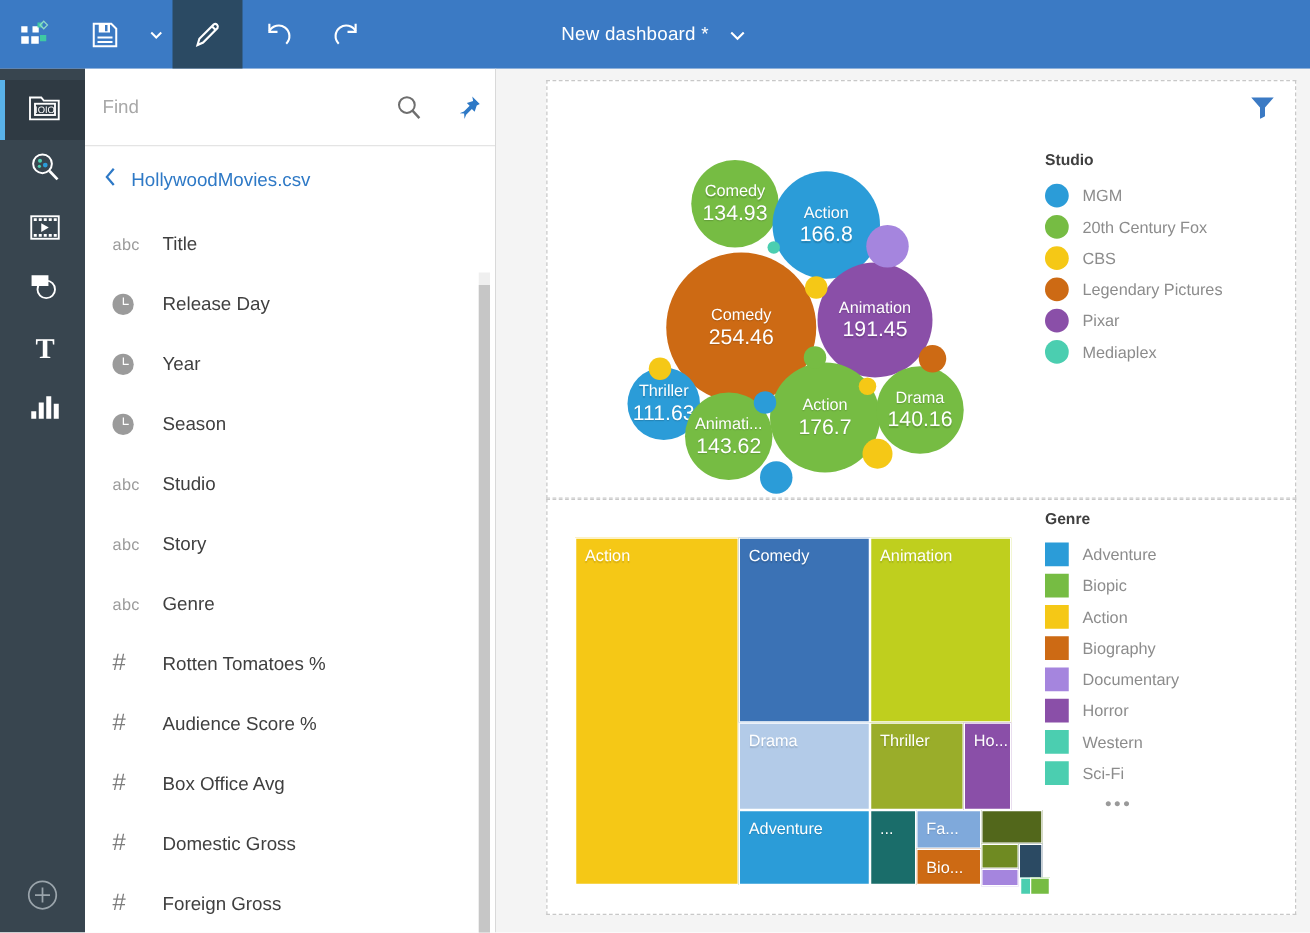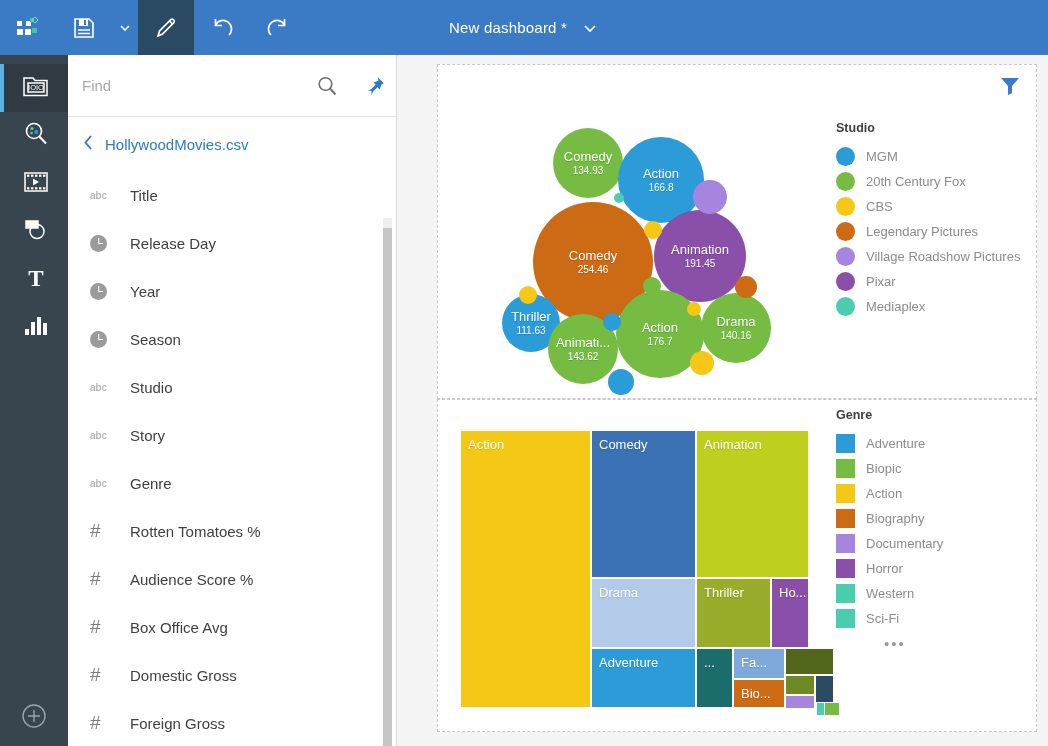--- a/index.html
+++ b/index.html
@@ -90,21 +90,21 @@
     overflow: hidden;
   }
   .field-row {
     height: 48px; display: flex; align-items: center; cursor: pointer;
     padding-left: 22px;
   }
   .field-icon {
     width: 40px; flex: 0 0 40px; display: flex; align-items: center;
     justify-content: flex-start; color: #9b9b9b;
   }
-  .field-icon.abc { font-size: 10px; font-weight: 400; color: #9b9b9b; letter-spacing: .3px; }
+  .field-icon.abc { font-size: 13px; font-weight: 400; color: #9b9b9b; letter-spacing: .3px; }
   .field-icon.num { font-size: 19px; color: #7d7d7d; font-weight: 400; }
   .field-label { font-size: 15px; color: #3f3f3f; }
   .clock {
     width: 17px; height: 17px; border-radius: 50%; background: #9b9b9b;
     position: relative;
   }
   .clock::before {
     content: ""; position: absolute; left: 50%; top: 3.5px;
     width: 1.6px; height: 6px; background: #fff; transform: translateX(-50%);
   }
@@ -149,21 +149,21 @@
   }
   .bubble {
     position: absolute; border-radius: 50%;
     display: flex; flex-direction: column;
     align-items: center; justify-content: center;
     color: #ffffff; line-height: 1.12; text-align: center;
     white-space: nowrap; cursor: pointer;
     text-shadow: 0 1px 1px rgba(0,0,0,.18);
   }
   .bubble .b-label { font-size: 13px; }
-  .bubble .b-value { font-size: 10px; }
+  .bubble .b-value { font-size: 17px; }
 
   
   .legend {
     position: absolute; font-size: 12.5px;
   }
   .legend-title {
     font-size: 12.5px; font-weight: bold; color: #3f3f3f; margin-bottom: 9px;
   }
   .legend-row {
     display: flex; align-items: center; gap: 11px; height: 25px; cursor: pointer;
@@ -476,24 +476,20 @@
             <span class="legend-swatch-circle" style="background: rgb(118, 188, 67);"></span>
             <span class="legend-label">20th Century Fox</span>
           </div>
           <div class="legend-row">
             <span class="legend-swatch-circle" style="background: rgb(245, 200, 22);"></span>
             <span class="legend-label">CBS</span>
           </div>
           <div class="legend-row">
             <span class="legend-swatch-circle" style="background: rgb(205, 106, 20);"></span>
             <span class="legend-label">Legendary Pictures</span>
-          </div>
-          <div class="legend-row">
-            <span class="legend-swatch-circle" style="background: rgb(165, 133, 222);"></span>
-            <span class="legend-label">Village Roadshow Pictures</span>
           </div>
           <div class="legend-row">
             <span class="legend-swatch-circle" style="background: rgb(138, 79, 168);"></span>
             <span class="legend-label">Pixar</span>
           </div>
           <div class="legend-row">
             <span class="legend-swatch-circle" style="background: rgb(75, 206, 176);"></span>
             <span class="legend-label">Mediaplex</span>
           </div>
         </div>

